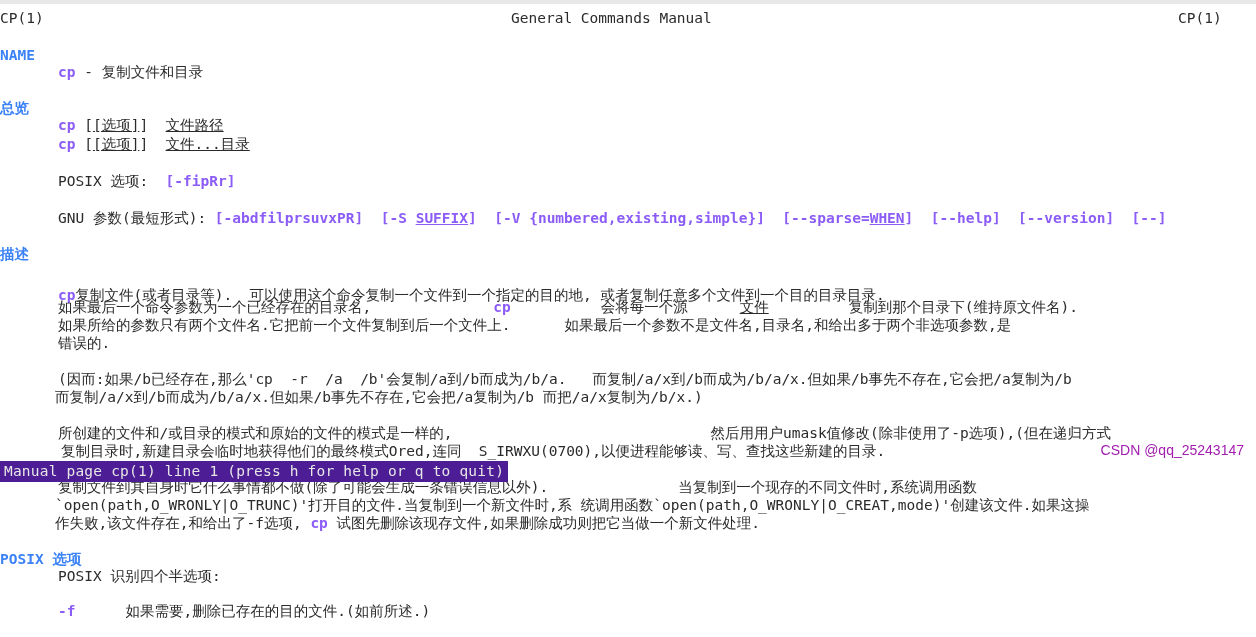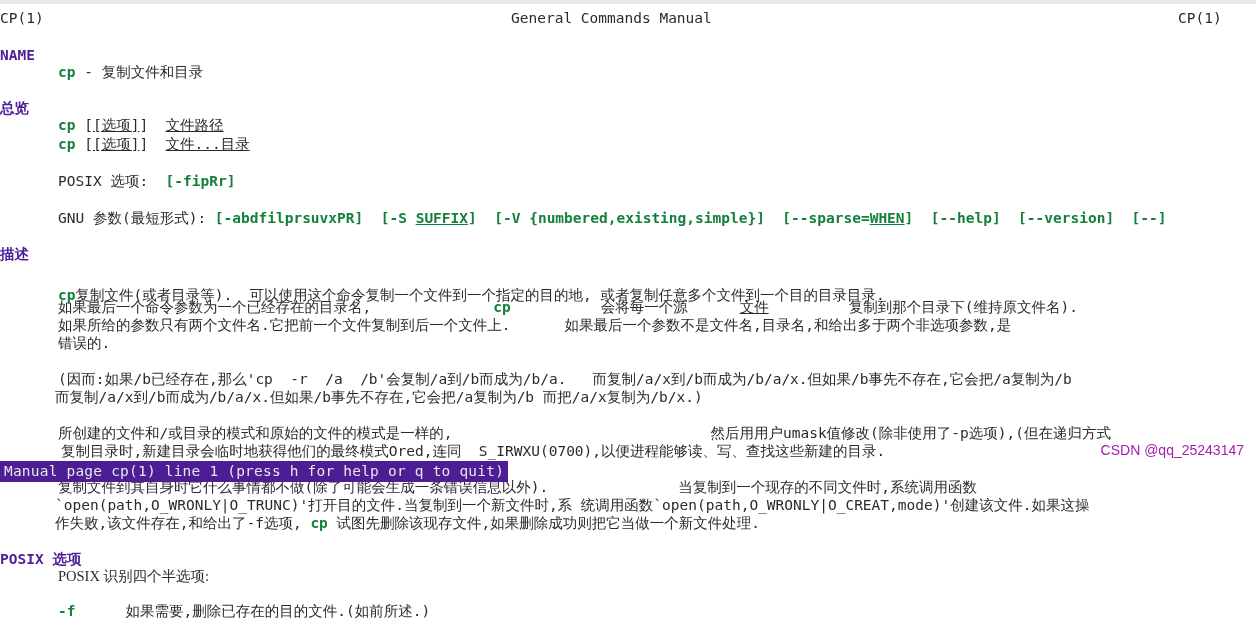--- a/index.html
+++ b/index.html
@@ -44,31 +44,31 @@
   .hdr-left  { left: 0px;  top: 5px; }
   .hdr-mid   { left: 511px; top: 5px; }
   .hdr-right { left: 1178px; top: 5px; }
 
   
   .sect {
     position: absolute;
     left: 0px;
     font-weight: bold;
     white-space: pre;
-    color: #4c1d95;
+    color: #3b82f6;
   }
 
   
   .ind {
     position: absolute;
     left: 58px;
     white-space: pre;
   }
 
-  b, .b { font-weight: bold; color: #15803d; }
+  b, .b { font-weight: bold; color: #8b5cf6; }
   u, .u { text-decoration: underline; }
 
   
   .statusbar {
     position: absolute;
     left: 0;
     bottom: 0;
     height: 21px;
     background: #4c1d95;
     color: #e6e6e6;
@@ -131,21 +131,21 @@
   <div class="ind" style="top:384px; left:55px;">而复制/a/x到/b而成为/b/a/x.但如果/b事先不存在,它会把/a复制为/b 而把/a/x复制为/b/x.)</div>
 
   <div class="ind" style="top:420px;"><span>所创建的文件和/或目录的模式和原始的文件的模式是一样的,</span><span class="gap" style="width:258px;"></span><span>然后用用户umask值修改(除非使用了-p选项),(但在递归方式</span></div>
   <div class="ind" style="top:438px; left:61px;">复制目录时,新建目录会临时地获得他们的最终模式Ored,连同  S_IRWXU(0700),以便进程能够读、写、查找这些新建的目录.</div>
 
   <div class="ind" style="top:474px;"><span>复制文件到其自身时它什么事情都不做(除了可能会生成一条错误信息以外).</span><span class="gap" style="width:130px;"></span><span>当复制到一个现存的不同文件时,系统调用函数</span></div>
   <div class="ind" style="top:492px; left:55px;">`open(path,O_WRONLY|O_TRUNC)'打开目的文件.当复制到一个新文件时,系 统调用函数`open(path,O_WRONLY|O_CREAT,mode)'创建该文件.如果这操</div>
   <div class="ind" style="top:510px; left:55px;"><span>作失败,该文件存在,和给出了-f选项, </span><span class="b">cp</span><span> 试图先删除该现存文件,如果删除成功则把它当做一个新文件处理.</span></div>
 
   <div class="sect" style="top:546px;">POSIX 选项</div>
-  <div class="ind" style="top:563px;font-family:Liberation Serif, serif;">POSIX 识别四个半选项:</div>
+  <div class="ind" style="top:563px;">POSIX 识别四个半选项:</div>
 
   <div class="ind" style="top:598px;"><span class="b">-f</span><span class="gap" style="width:50px;"></span><span>如果需要,删除已存在的目的文件.(如前所述.)</span></div>
 
   <div class="watermark">CSDN @qq_25243147</div>
 
   <div class="statusbar">Manual page cp(1) line 1 (press h for help or q to quit)</div>
 
 </div>
 
 </body></html>

